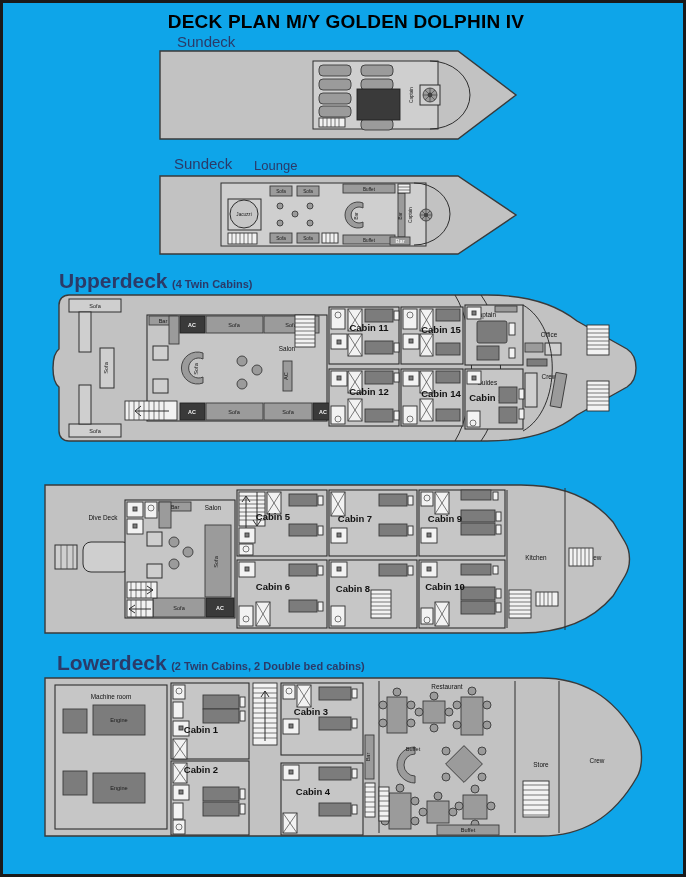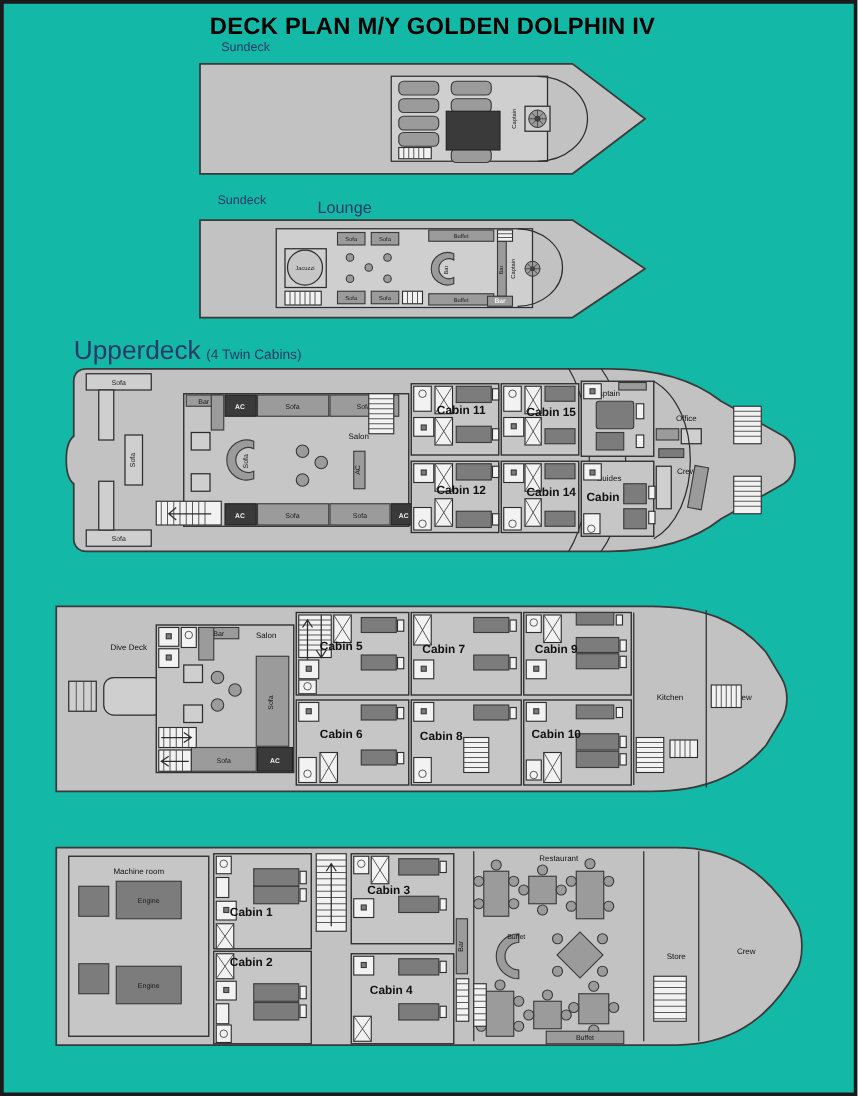--- a/index.html
+++ b/index.html
@@ -1,24 +1,24 @@
 <!DOCTYPE html>
 <html><head>
 <meta charset="utf-8">
 <style>
   html,body{margin:0;padding:0;background:#fff;}
   body{width:686px;height:877px;font-family:"Liberation Sans",sans-serif;
        color:#000;overflow:hidden;position:relative;}
-  #page{position:absolute;inset:0;border:3px solid #1a1a1a;box-sizing:border-box;background:#14b8a6;}
+  #page{position:absolute;inset:0;border:3px solid #1a1a1a;box-sizing:border-box;background:#0ea5e9;}
   .title{position:absolute;left:0;top:8px;width:686px;text-align:center;
          font-size:19px;font-weight:bold;letter-spacing:.2px;}
-  .decklabel{position:absolute;color:#2b3a68;font-weight:400;white-space:nowrap;}
+  .decklabel{position:absolute;color:#2b3a68;font-weight:700;white-space:nowrap;}
   .decklabel .big{font-size:21px;}
   .decklabel .small{font-size:11px;color:#2b3a68;}
-  .sublabel{position:absolute;color:#2b3a68;font-size:10px;white-space:nowrap;}
+  .sublabel{position:absolute;color:#2b3a68;font-size:15px;white-space:nowrap;}
   .deck{position:absolute;}
   svg{display:block;overflow:visible;}
   .hull{fill:#c2c2c2;stroke:#3a3a3a;stroke-width:1.4;}
   .room{fill:#c6c6c6;stroke:#2e2e2e;stroke-width:1.1;}
   .roomlight{fill:#cfcfcf;stroke:#2e2e2e;stroke-width:1;}
   .furn{fill:#7c7c7c;stroke:#3a3a3a;stroke-width:.9;}
   .furn2{fill:#9b9b9b;stroke:#3a3a3a;stroke-width:.9;}
   .dark{fill:#3a3a3a;stroke:#222;stroke-width:.9;}
   .white{fill:#f2f2f2;stroke:#2e2e2e;stroke-width:.9;}
   .ln{stroke:#2e2e2e;stroke-width:1;fill:none;}
@@ -463,20 +463,24 @@
     <g class="lnthin">
           <path d="M499,110 L499,124 M503,110 L503,124 M507,110 L507,124 M511,110 L511,124"></path>
         </g>
     <rect class="white" x="528" y="66" width="24" height="18"></rect>
     <g class="lnthin">
           <path d="M532,66 L532,84 M536,66 L536,84 M540,66 L540,84 M544,66 L544,84 M548,66 L548,84"></path>
         </g>
   </svg>
   </div>
 
+  <div class="decklabel" style="left:54px;top:648px;">
+    <span class="big">Lowerdeck</span>
+    <span class="small">(2 Twin Cabins, 2 Double bed cabins)</span>
+  </div>
 
   <div class="deck" style="left:38px;top:672px;">
   <svg width="610" height="165" viewBox="0 0 610 165">
     <path class="hull" d="M4,3 L500,3 C540,3 572,20 596,62 C602,72 602,92 596,102
                           C572,144 540,161 500,161 L4,161 Z"></path>
 
     <rect class="room" x="14" y="10" width="112" height="144"></rect>
     <text class="tiny7" x="70" y="24">Machine room</text>
     <rect class="furn" x="22" y="34" width="24" height="24"></rect>
     <rect class="furn" x="52" y="30" width="52" height="30"></rect>

